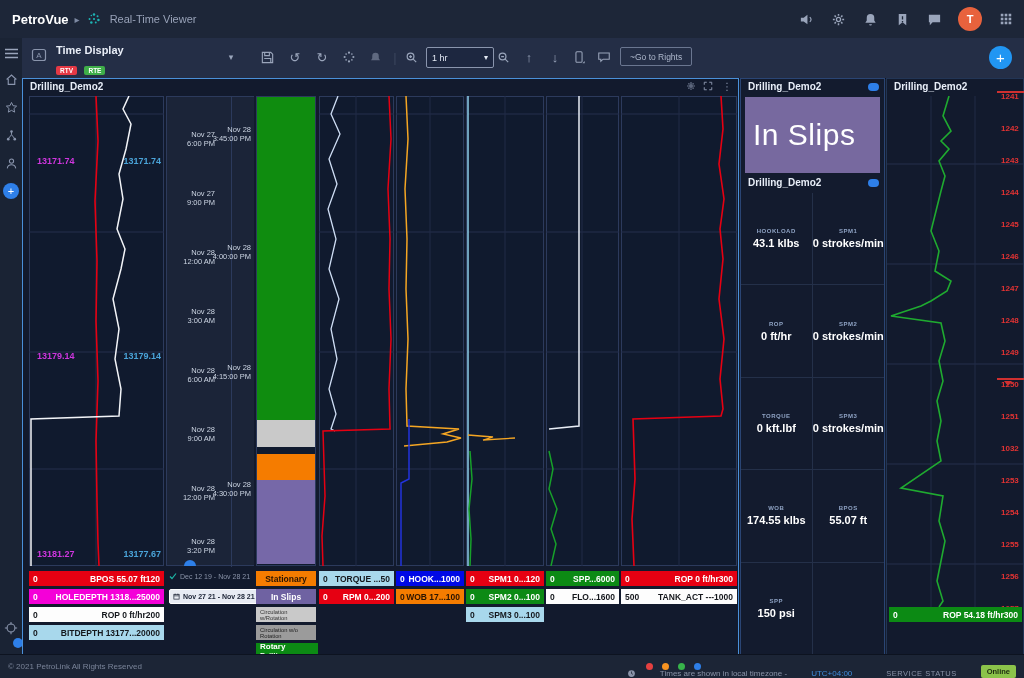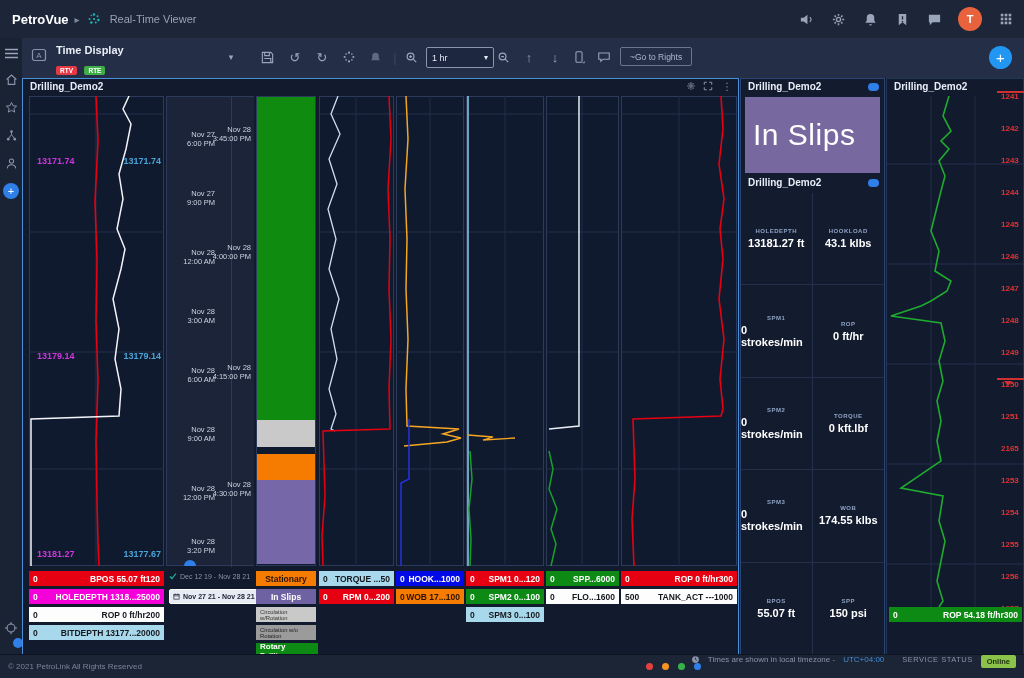--- a/index.html
+++ b/index.html
@@ -57,21 +57,21 @@
   .vlab{font-size:6px;letter-spacing:.5px;color:#8fa3c4;font-weight:bold;}
   .vval{font-size:11px;color:#fff;font-weight:bold;}
   .scl{position:absolute;left:114px;width:23px;overflow:hidden;white-space:nowrap;color:#e23333;font-size:8px;font-weight:bold;height:10px;line-height:10px;}
   .redln{position:absolute;left:110px;width:28px;height:2px;background:#d03030;}
   .redtri{position:absolute;left:117px;width:0;height:0;border-left:4px solid transparent;border-right:4px solid transparent;border-top:5px solid #d03030;}
   
   .sbr{position:absolute;left:0;bottom:0;width:1024px;height:23px;background:#1c2536;border-top:1px solid #0d1320;}
   .copy{position:absolute;left:8px;top:7px;font-size:8px;color:#7a8499;}
   .dots{position:absolute;left:646px;top:8px;display:flex;gap:9px;}
   .dot{width:7px;height:7px;border-radius:50%;cursor:pointer;}
-  .sbr-right{position:absolute;right:8px;top:0;height:23px;display:flex;align-items:flex-start;gap:8px;font-size:8px;color:#8a93a8;}
+  .sbr-right{position:absolute;right:8px;top:0;height:23px;display:flex;align-items:flex-end;gap:24px;font-size:8px;color:#8a93a8;}
   .tz{color:#3f8cdc;}
   .svclbl{letter-spacing:.5px;font-size:7.5px;margin-left:10px;}
   .online{background:#8bc34a;color:#1c2a10;font-weight:bold;font-size:7.5px;padding:2px 6px;border-radius:2px;}
   svg{display:block;}
 </style>
 </head>
 <body>
 
 <div id="app">
 
@@ -489,24 +489,20 @@
   <section class="rpanel" style="left:740px;width:145px;height:578px">
     <span class="ptitle">Drilling_Demo2</span>
     <span class="linkic"></span>
     <div class="slipsbox">
       <span class="slipstxt">In Slips</span>
     </div>
     <span class="ptitle" style="top:98px">Drilling_Demo2</span>
     <span class="linkic" style="top:100px"></span>
     <div class="vgrid">
       <div class="vcell">
-          <div class="vlab">HOLEDEPTH</div>
-          <div class="vval">13181.27 ft</div>
-        </div>
-      <div class="vcell">
           <div class="vlab">HOOKLOAD</div>
           <div class="vval">43.1 klbs</div>
         </div>
       <div class="vcell">
           <div class="vlab">SPM1</div>
           <div class="vval">0 strokes/min</div>
         </div>
       <div class="vcell">
           <div class="vlab">ROP</div>
           <div class="vval">0 ft/hr</div>
@@ -552,21 +548,21 @@
     <div class="scl" style="top:109px">1244</div>
     <div class="scl" style="top:141px">1245</div>
     <div class="scl" style="top:173px">1246</div>
     <div class="scl" style="top:205px">1247</div>
     <div class="scl" style="top:237px">1248</div>
     <div class="scl" style="top:269px">1249</div>
     <div class="redln" style="top:299px"></div>
     <div class="scl" style="top:301px">1250</div>
     <div class="redtri" style="top:302px"></div>
     <div class="scl" style="top:333px">1251</div>
-    <div class="scl" style="top:365px">2165</div>
+    <div class="scl" style="top:365px">1032</div>
     <div class="scl" style="top:397px">1253</div>
     <div class="scl" style="top:429px">1254</div>
     <div class="scl" style="top:461px">1255</div>
     <div class="scl" style="top:493px">1256</div>
     <div class="scl" style="top:525px">1257</div>
     <div class="chip chip-green" style="left:2px;top:528px;width:133px">
         <span class="cmin">0</span>
         <span class="clab">ROP 54.18 ft/hr</span>
         <span class="cmax">300</span>
       </div>

